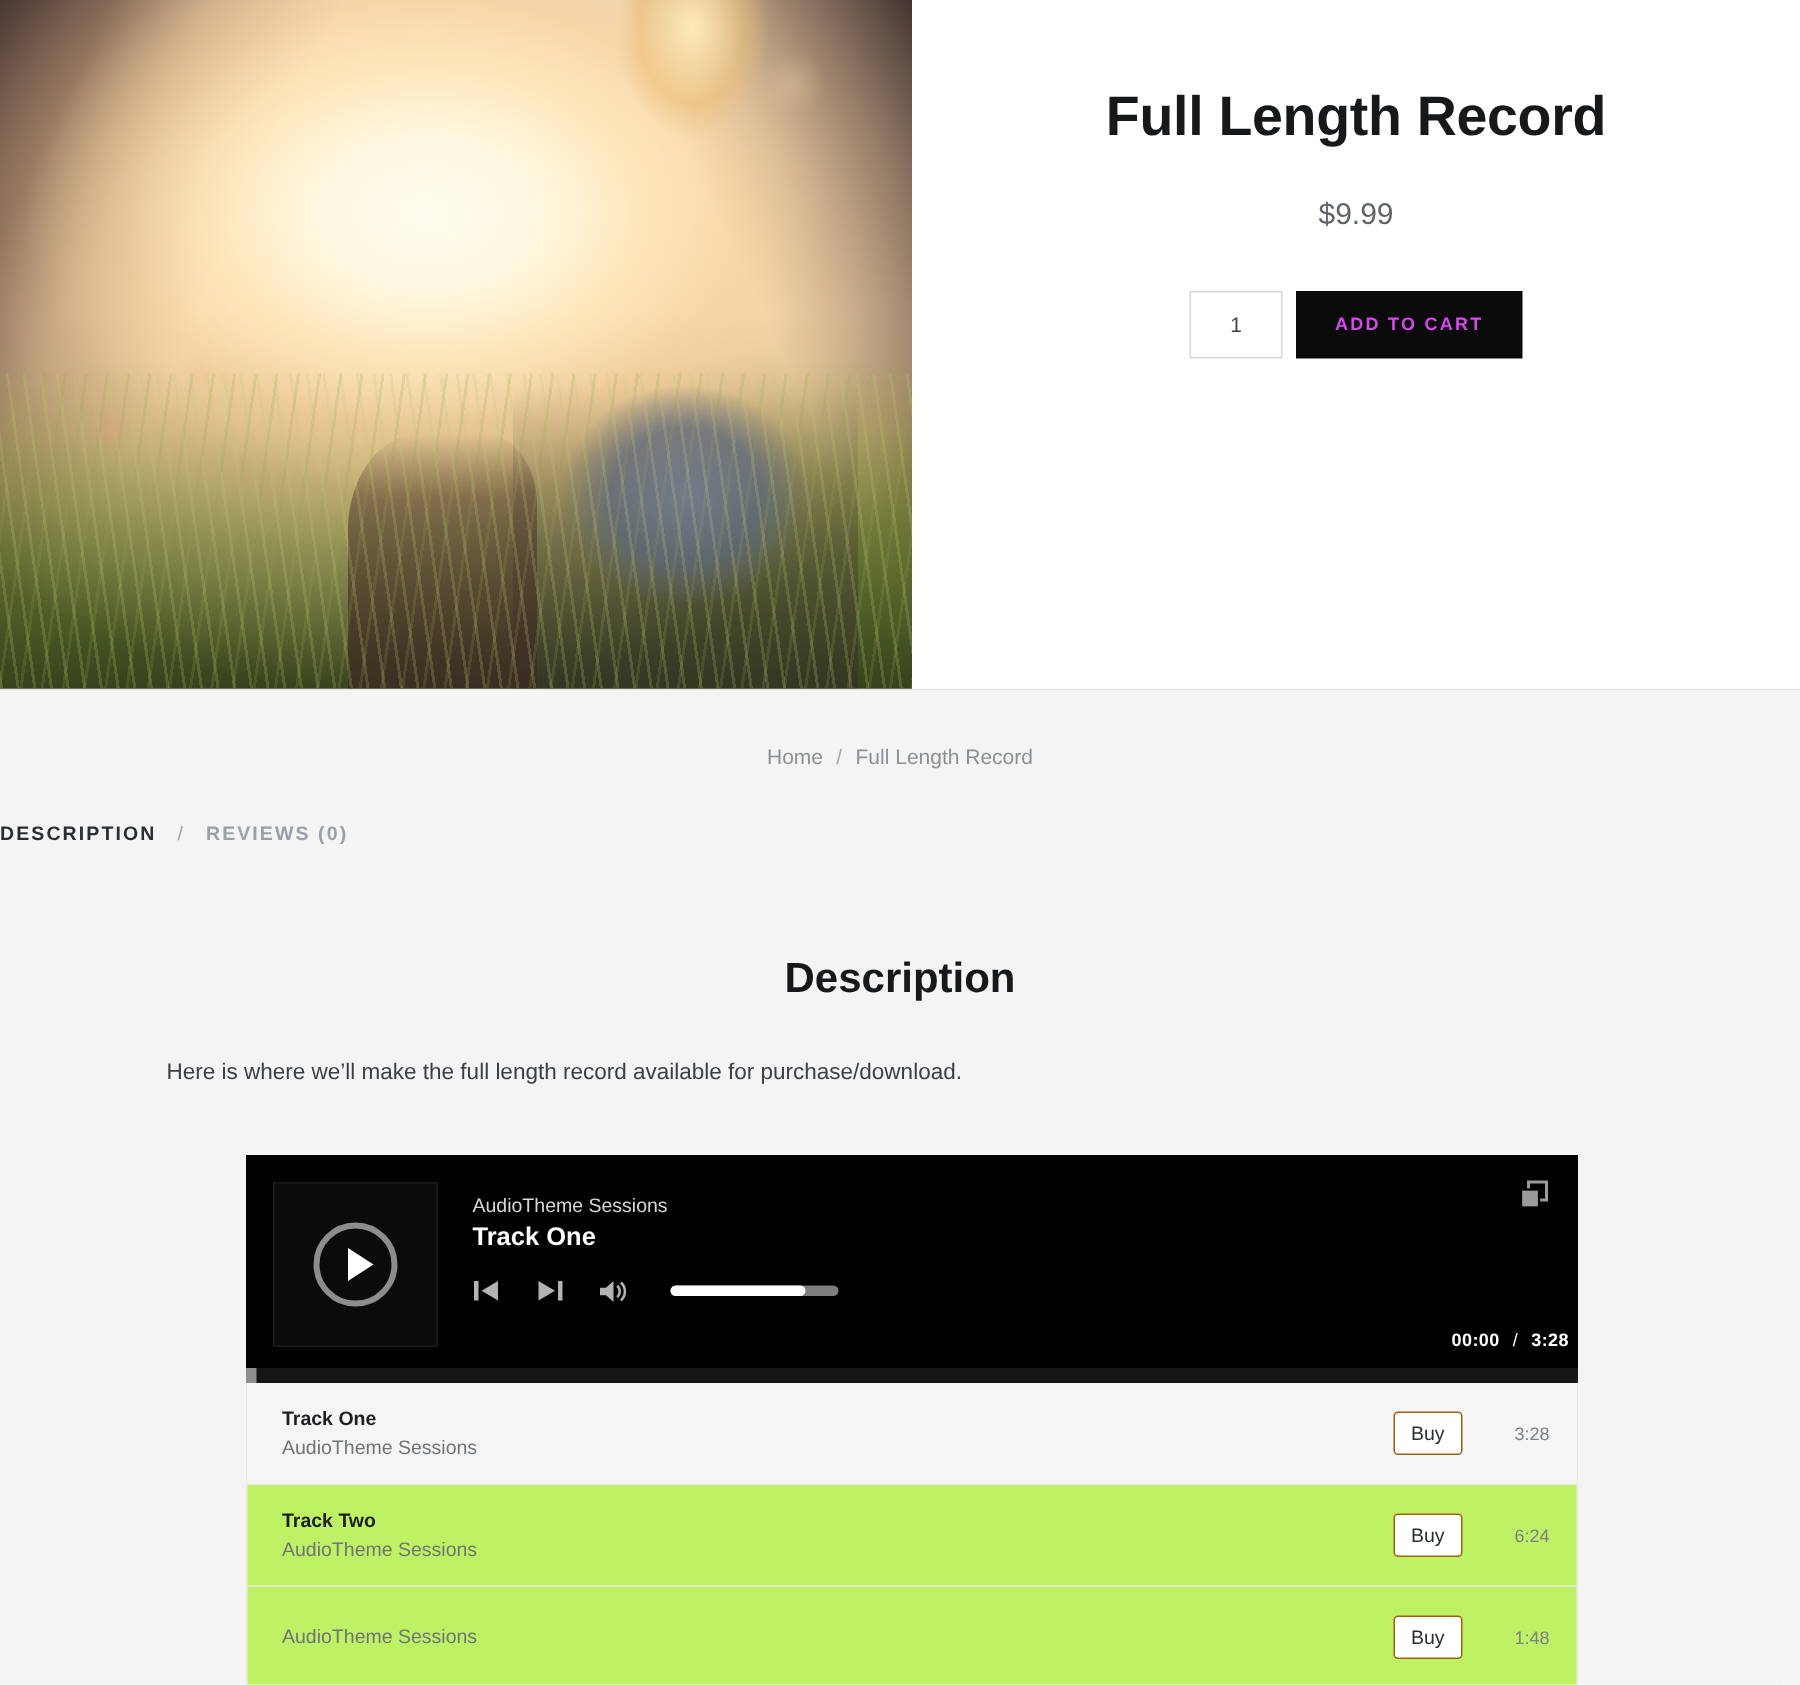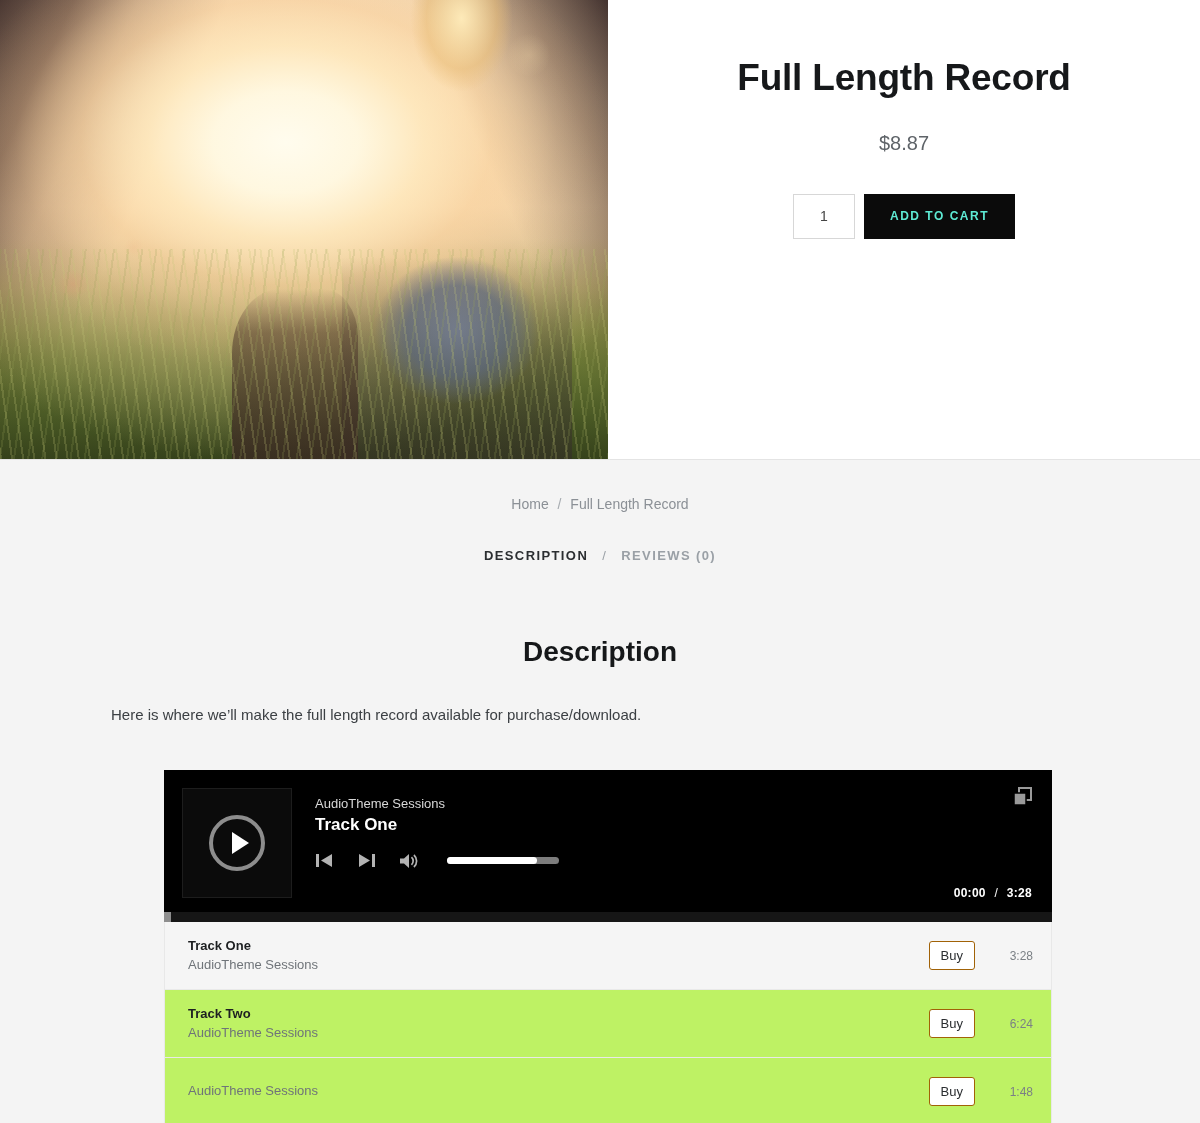--- a/index.html
+++ b/index.html
@@ -149,21 +149,21 @@
     font-size: 14px;
     color: #444;
     outline: none;
   }
   .add-to-cart {
     height: 45px;
     padding: 0 26px;
     margin-left: 9px;
     border: none;
     background: #0b0b0b;
-    color: #5eead4;
+    color: #d946ef;
     font-family: "Liberation Sans", sans-serif;
     font-size: 12px;
     font-weight: 700;
     letter-spacing: 1.5px;
     text-transform: uppercase;
     cursor: pointer;
   }
 
   
   .lower {
@@ -177,21 +177,21 @@
     padding-top: 36px;
     text-align: center;
     font-size: 14px;
     color: #8b9096;
   }
   .breadcrumb a { color: #8b9096; text-decoration: none; }
   .breadcrumb .sep { margin: 0 5px; color: #a6abb0; }
 
   .tabs {
     margin-top: 36px;
-    text-align: center;
+    text-align: left;
     font-size: 13px;
     font-weight: 700;
     letter-spacing: 1.4px;
     text-transform: uppercase;
   }
   .tab { color: #2b2e31; text-decoration: none; }
   .tab.inactive { color: #9aa0a6; }
   .tabs .sep { color: #9aa0a6; margin: 0 9px; font-weight: 400; }
 
   .desc-heading {
@@ -288,21 +288,21 @@
     background: #ffffff;
   }
   .playlist-toggle {
     position: absolute;
     right: 18px; top: 16px;
     width: 22px; height: 22px;
     cursor: pointer;
   }
   .player-time {
     position: absolute;
-    right: 20px; bottom: 22px;
+    right: 6px; bottom: 22px;
     font-size: 12px;
     font-weight: 700;
     color: #ffffff;
     letter-spacing: 0.3px;
   }
   .player-time .slash { color: #ffffff; margin: 0 5px; font-weight: 400; }
   .progress-bar {
     position: absolute;
     left: 0; bottom: 0;
     width: 100%; height: 10px;
@@ -374,21 +374,21 @@
     <div class="product-gallery">
       <div class="photo"></div>
       <div class="photo-figure"></div>
       <div class="photo-stump"></div>
       <div class="photo-grass"></div>
       <div class="photo-flare"></div>
     </div>
 
     <div class="product-summary">
       <h1 class="product-title">Full Length Record</h1>
-      <div class="product-price">$8.87</div>
+      <div class="product-price">$9.99</div>
       <div class="cart-form">
         <input class="qty-input" type="text" value="1" style="">
         <button class="add-to-cart">ADD TO CART</button>
       </div>
     </div>
   </div>
 
   <div class="lower">
 
     <div class="breadcrumb">

